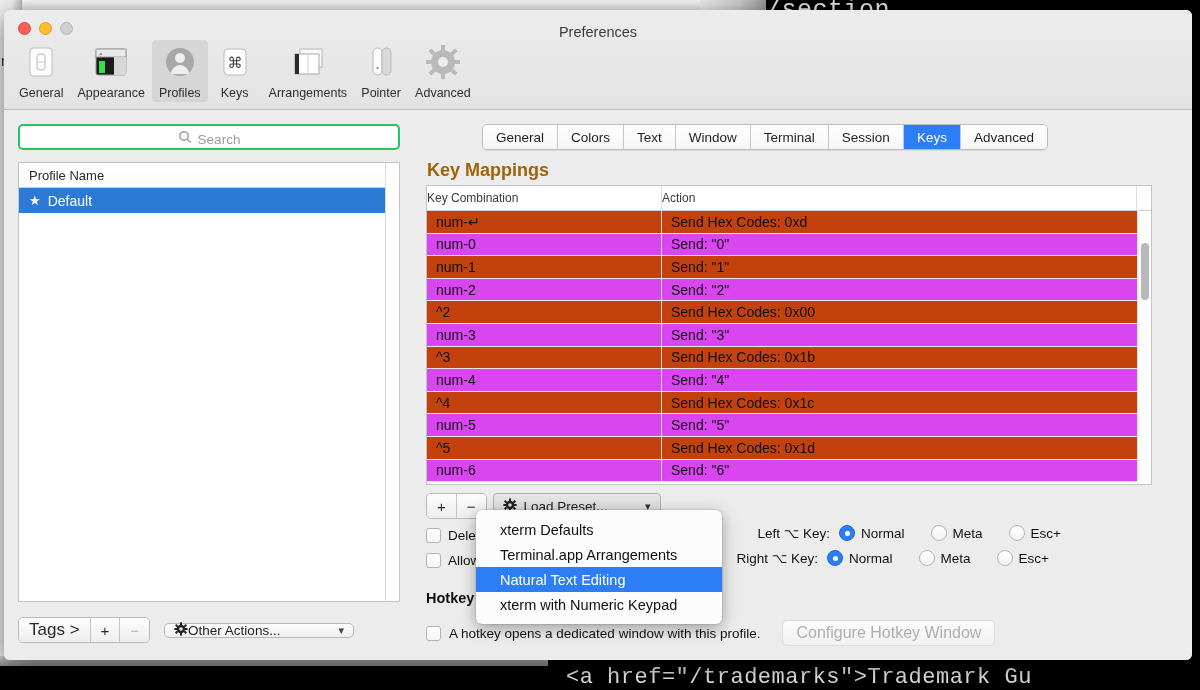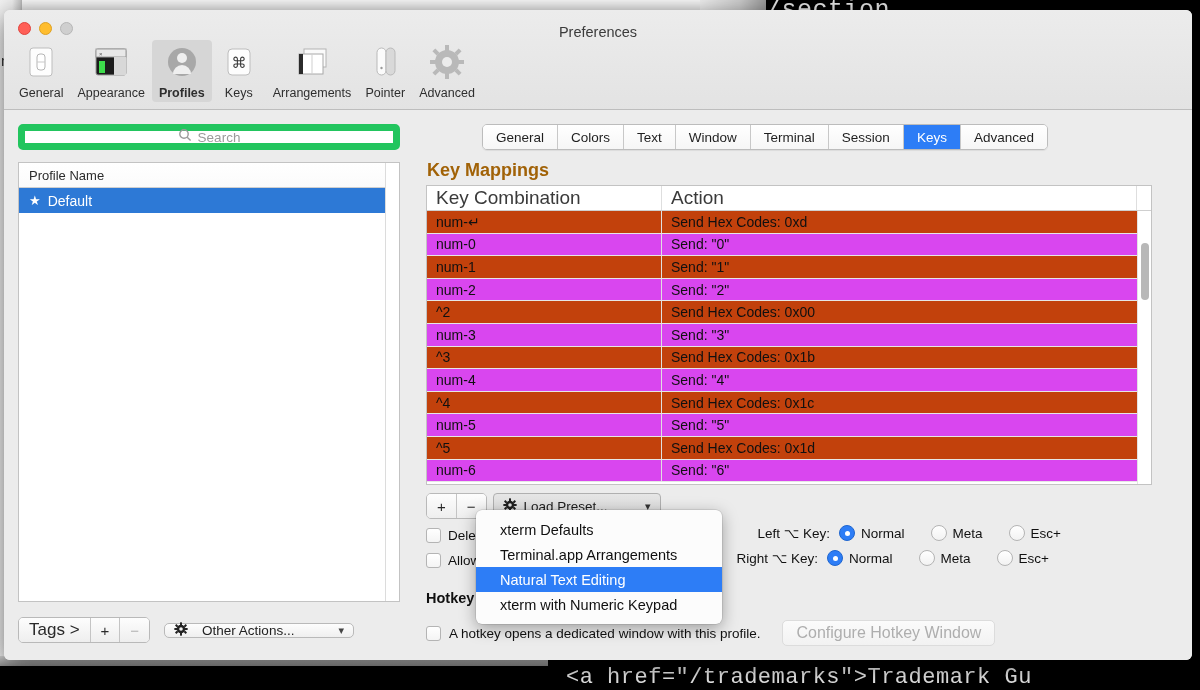--- a/index.html
+++ b/index.html
@@ -66,33 +66,33 @@
     font-size:14.5px; color:#3b3b3b;
   }
 
   #toolbar {
     position:absolute; left:8px; top:30px; display:flex; align-items:flex-start;
   }
   .tb-item {
     display:flex; flex-direction:column; align-items:center;
     padding:3px 7px 2px; border-radius:4px; min-width:52px;
   }
-  .tb-item.selected { background:#d6d6d6;font-weight:bold; }
+  .tb-item.selected { background:#d6d6d6; }
   .tb-label { font-size:12.5px; color:#2e2e2e; margin-top:3px; white-space:nowrap; }
   .tb-glyph { width:40px; height:40px; display:block; }
 
   
   #body-area { position:absolute; left:0; top:100px; right:0; bottom:0; background:#ececec; }
 
   
   #left-panel { position:absolute; left:14px; top:14px; width:382px; bottom:10px; }
   #search-box {
     position:relative; height:26px; background:#fff;
-    border:7px solid #22c55e; border-radius:5px;
-    display:flex; align-items:center; justify-content:center;
+    border:2px solid #22c55e; border-radius:5px;
+    display:flex; align-items:flex-end; justify-content:center;
   }
   #search-inner { display:flex; align-items:center; gap:6px; }
   #search-placeholder { color:#9b9b9b; font-size:13.5px; }
 
   #profile-table {
     position:absolute; left:0; right:0; top:38px; bottom:48px;
     background:#fff; border:1px solid #c3c3c3;
   }
   #profile-head {
     height:25px; border-bottom:1px solid #cfcfcf;
@@ -117,21 +117,21 @@
   .seg-btn {
     background:linear-gradient(180deg,#fdfdfd,#eeeeee);
     display:flex; align-items:center; justify-content:center;
     font-size:15px; color:#2a2a2a; padding:0 10px; border-right:1px solid #c4c4c4;
   }
   .seg-btn:last-child { border-right:none; }
   .seg-btn.disabled { color:#b3b3b3; }
   #other-actions {
     height:15px; border:1px solid #b9b9b9; border-radius:5px;
     background:linear-gradient(180deg,#fdfdfd,#efefef);
-    display:flex; align-items:center; gap:14px; padding:0 9px; width:190px;
+    display:flex; align-items:center; gap:0; padding:0 9px; width:190px;
     font-size:13.5px; color:#222;
   }
   #other-actions .chev { margin-left:auto; font-size:11px; color:#444; }
 
   
   #right-panel { position:absolute; left:410px; top:0; right:8px; bottom:0; }
 
   #tabbar { position:absolute; left:68px; top:14px; display:flex; height:26px;
     border:1px solid #bcbcbc; border-radius:5px; overflow:hidden;
     box-shadow:0 1px 1px rgba(0,0,0,.07); }
@@ -143,21 +143,21 @@
   .tab:last-child { border-right:none; }
   .tab.active { background:#2d7df6; color:#fff; }
 
   #km-title { position:absolute; left:13px; top:50px; font-size:18px; font-weight:bold; color:#a16207; }
 
   #km-table {
     position:absolute; left:12px; top:75px; right:32px; height:300px;
     background:#fff; border:1px solid #c3c3c3;
   }
   #km-head { height:25px; border-bottom:1px solid #cfcfcf; display:flex; background:#fff; }
-  .km-head-cell { font-size:19px; color:#3a3a3a; display:flex; align-items:center; padding-left:9px; }
+  .km-head-cell { font-size:12px; color:#3a3a3a; display:flex; align-items:center; }
   .km-head-cell.c1 { width:235px; border-right:1px solid #dedede; }
   .km-head-cell.c2 { flex:1; border-right:1px solid #dedede; }
   .km-head-cell.c3 { width:14px; }
   #km-rows { position:absolute; left:0; right:0; top:25px; bottom:0; overflow:hidden; }
   .km-row { height:22.6px; display:flex; border-bottom:1px solid #e6e6e6; }
   .km-row.odd { background:#d946ef; }
   .km-row.even { background:#c2410c; }
   .km-cell { font-size:14px; color:#101010; display:flex; align-items:center; padding-left:9px; }
   .km-cell.c1 { width:235px; border-right:1px solid #e0e0e0; }
   .km-cell.c2 { flex:1; }

